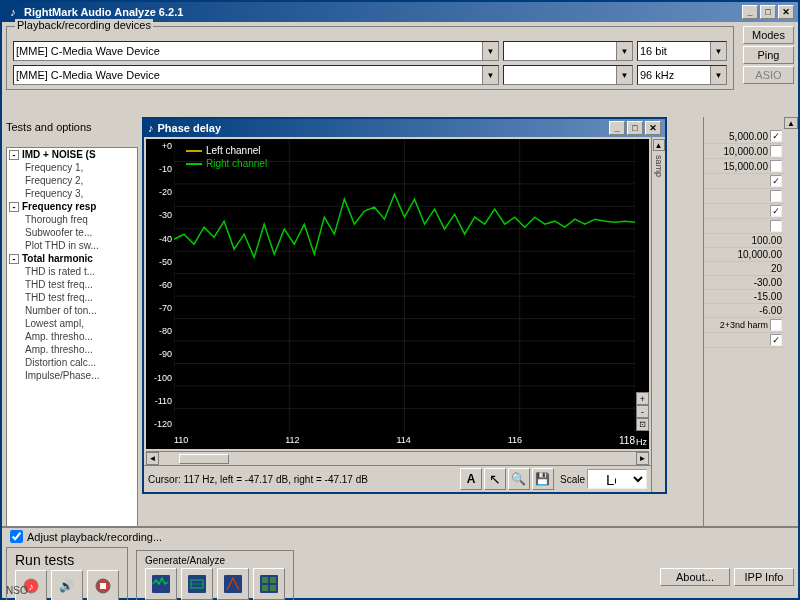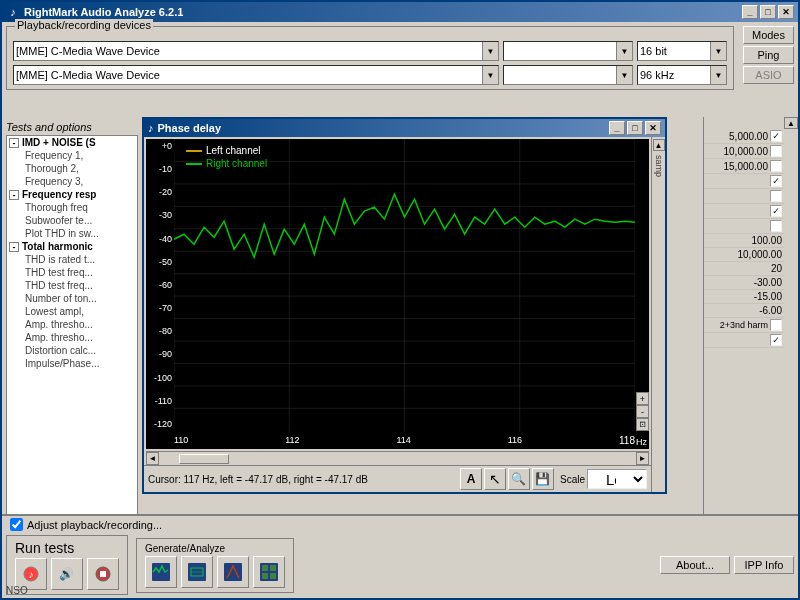--- a/index.html
+++ b/index.html
@@ -262,28 +262,28 @@
       <button class="win-btn">Modes</button>
       <button class="win-btn">Ping</button>
       <button class="win-btn" style="color:#808080;">ASIO</button>
     </div>
 
   </div>
 
   <div style="display:flex;position:absolute;top:115px;left:0;right:0;bottom:0;">
 
     <div style="width:140px;padding:4px 4px 4px 4px;display:flex;flex-direction:column;">
-      <div style="font-size:11px;margin-bottom:2px;font-style:italic;">Tests and options</div>
+      <div style="font-size:11px;margin-bottom:14px;">Tests and options</div>
       <div style="border:1px solid #808080;flex:1;overflow:hidden;background:white;font-size:10px;">
         <div class="tree-item section">
           <span class="tree-expand">-</span>
           <span>IMD + NOISE (S</span>
         </div>
         <div class="tree-item sub">Frequency 1,</div>
-        <div class="tree-item sub">Thorough 2,</div>
+        <div class="tree-item sub">Frequency 2,</div>
         <div class="tree-item sub">Frequency 3,</div>
         <div class="tree-item section">
           <span class="tree-expand">-</span>
           <span>Frequency resp</span>
         </div>
         <div class="tree-item sub">Thorough freq</div>
         <div class="tree-item sub">Subwoofer te...</div>
         <div class="tree-item sub">Plot THD in sw...</div>
         <div class="tree-item section">
           <span class="tree-expand">-</span>
@@ -469,21 +469,21 @@
           <div class="option-row">
             <div class="option-check">✓</div>
           </div>
         </div>
         <div style="width:14px;height:12px;background:#d4d0c8;border:1px solid #808080;display:flex;align-items:center;justify-content:center;font-size:8px;position:absolute;right:0;bottom:0;cursor:pointer;">▼</div>
       </div>
 
     </div>
   </div>
 
-  <div style="position:absolute;bottom:0;left:0;right:0;height:84px;background:#d4d0c8;border-top:2px solid #808080;">
+  <div style="position:absolute;bottom:0;left:0;right:0;height:72px;background:#d4d0c8;border-top:2px solid #808080;">
 
     <div style="display:flex;align-items:center;padding:2px 8px;gap:4px;">
       <input type="checkbox" checked="" style="">
       <span style="font-size:11px;">Adjust playback/recording...</span>
     </div>
 
     <div style="display:flex;align-items:center;padding:2px 4px;">
 
       <div style="border:1px solid #808080;padding:4px 8px;margin-right:8px;display:inline-flex;flex-direction:column;">
         <span style="font-size:14px;">Run tests</span>

